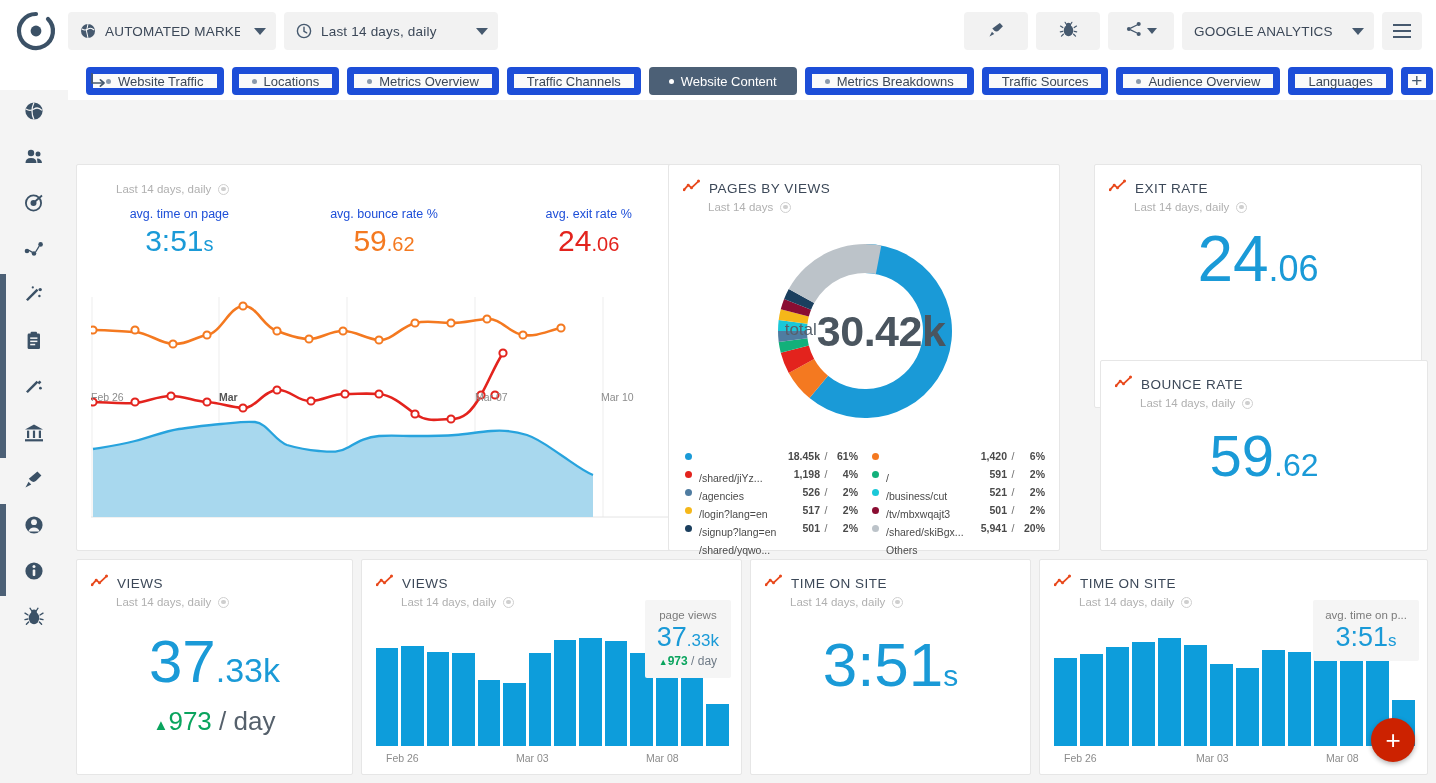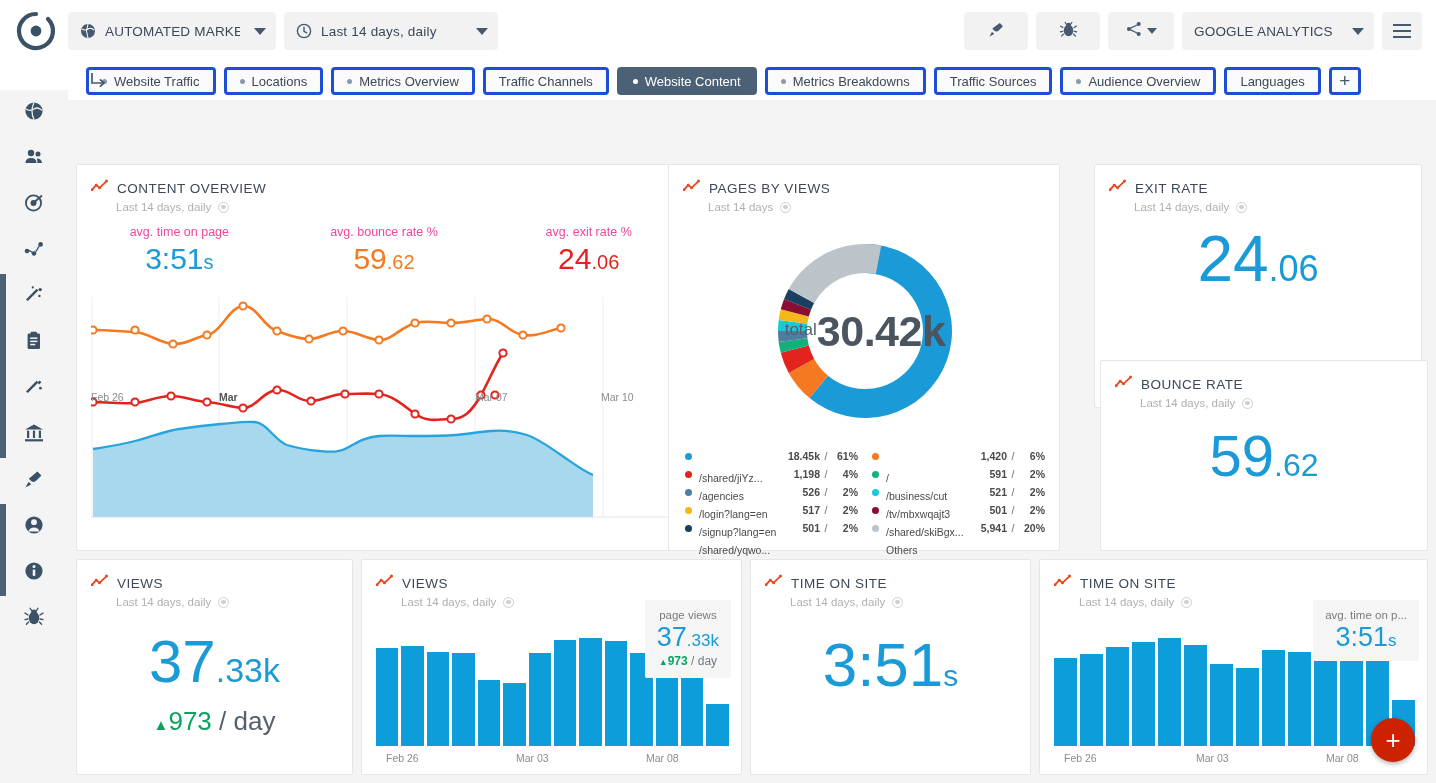--- a/index.html
+++ b/index.html
@@ -52,21 +52,21 @@
   }
   .hamburger i { display: block; width: 18px; height: 2px; background: #46596e; }
 
   
   .tabstrip {
     position: absolute; top: 62px; left: 0; width: 1436px; height: 38px;
     background: #ffffff; display: flex; align-items: center; padding-left: 86px; gap: 8px;
   }
   .tab-arrow { position: absolute; left: 88px; top: 8px; }
   .tab {
-    height: 28px; border: 3px solid #1d4ed8; background: #fafafa; border-radius: 4px;
+    height: 28px; border: 7px solid #1d4ed8; background: #fafafa; border-radius: 4px;
     display: flex; align-items: center; padding: 0 13px; font-size: 13px; color: #3c4858;
     white-space: nowrap; cursor: pointer;
   }
   .tab .dot { width: 5px; height: 5px; border-radius: 50%; background: #8a99ab; margin-right: 7px; flex:0 0 5px;}
   .tab.active { background: #4c6076; border-color: #4c6076; color: #ffffff; }
   .tab.active .dot { background: #ffffff; }
   .tab.plus { width: 32px; justify-content: center; padding: 0; font-size: 19px; color: #46596e; font-weight: 300; }
 
   
   .rail {
@@ -99,21 +99,21 @@
 
   .kpi { font-weight: 300; color: #1a9ad7; line-height: 1; white-space: nowrap; }
   .kpi .int { font-size: 64px; }
   .kpi .frac { font-size: 36px; }
   .kpi .unit { font-size: 30px; }
 
   
   #card-content-overview { left: 8px; top: 64px; width: 616px; height: 387px; }
   .co-metrics { display: flex; margin-top: 12px; }
   .co-metric { flex: 1; text-align: center; }
-  .co-metric .lbl { font-size: 12.5px; color: #ec4899; }
+  .co-metric .lbl { font-size: 12.5px; color: #1d4ed8; }
   .co-metric .val { margin-top: 5px; font-weight: 300; line-height: 1; white-space: nowrap; }
   .co-metric .val .big { font-size: 30px; }
   .co-metric .val .sml { font-size: 20px; }
   .linechart { position: absolute; left: 14px; top: 130px; width: 588px; height: 250px; }
   .axlabel { position: absolute; font-size: 10.5px; color: #8c8c8c; top: 226px; }
   .axlabel.bold { font-weight: bold; color: #555; }
 
   
   #card-pages { left: 600px; top: 64px; width: 392px; height: 387px; }
   .donut-wrap { position: absolute; left: 0; top: 56px; width: 392px; height: 220px; }
@@ -390,32 +390,20 @@
             </svg></span>
         </div>
       </div>
   </div>
 
   <div class="content">
 
 
     <div class="card" id="card-content-overview">
       <div class="card-head">
-        <div class="card-title">
-          <span>
-            <svg width="17" height="14" viewBox="0 0 18 14">
-                <path d="M1 11 L5.5 6 L9 9 L16.5 1.8" stroke="#e8491c" stroke-width="1.9" fill="none" stroke-linecap="round" stroke-linejoin="round"></path>
-                <circle cx="1.2" cy="11" r="1.5" fill="#e8491c"></circle>
-                <circle cx="5.5" cy="6" r="1.5" fill="#e8491c"></circle>
-                <circle cx="9" cy="9" r="1.5" fill="#e8491c"></circle>
-                <circle cx="16.4" cy="1.8" r="1.6" fill="#e8491c"></circle>
-              </svg>
-          </span>
-          <span class="t">CONTENT OVERVIEW</span>
-        </div>
         <div class="card-sub">
           <span>Last 14 days, daily</span>
           <span class="target"></span>
         </div>
       </div>
       <div class="co-metrics" id="co-metrics">
           <div class="co-metric">
             <div class="lbl">avg. time on page</div>
             <div class="val" style="color:#1a9ad7"><span class="big">3:51</span><span class="sml">s</span></div>
           </div>

